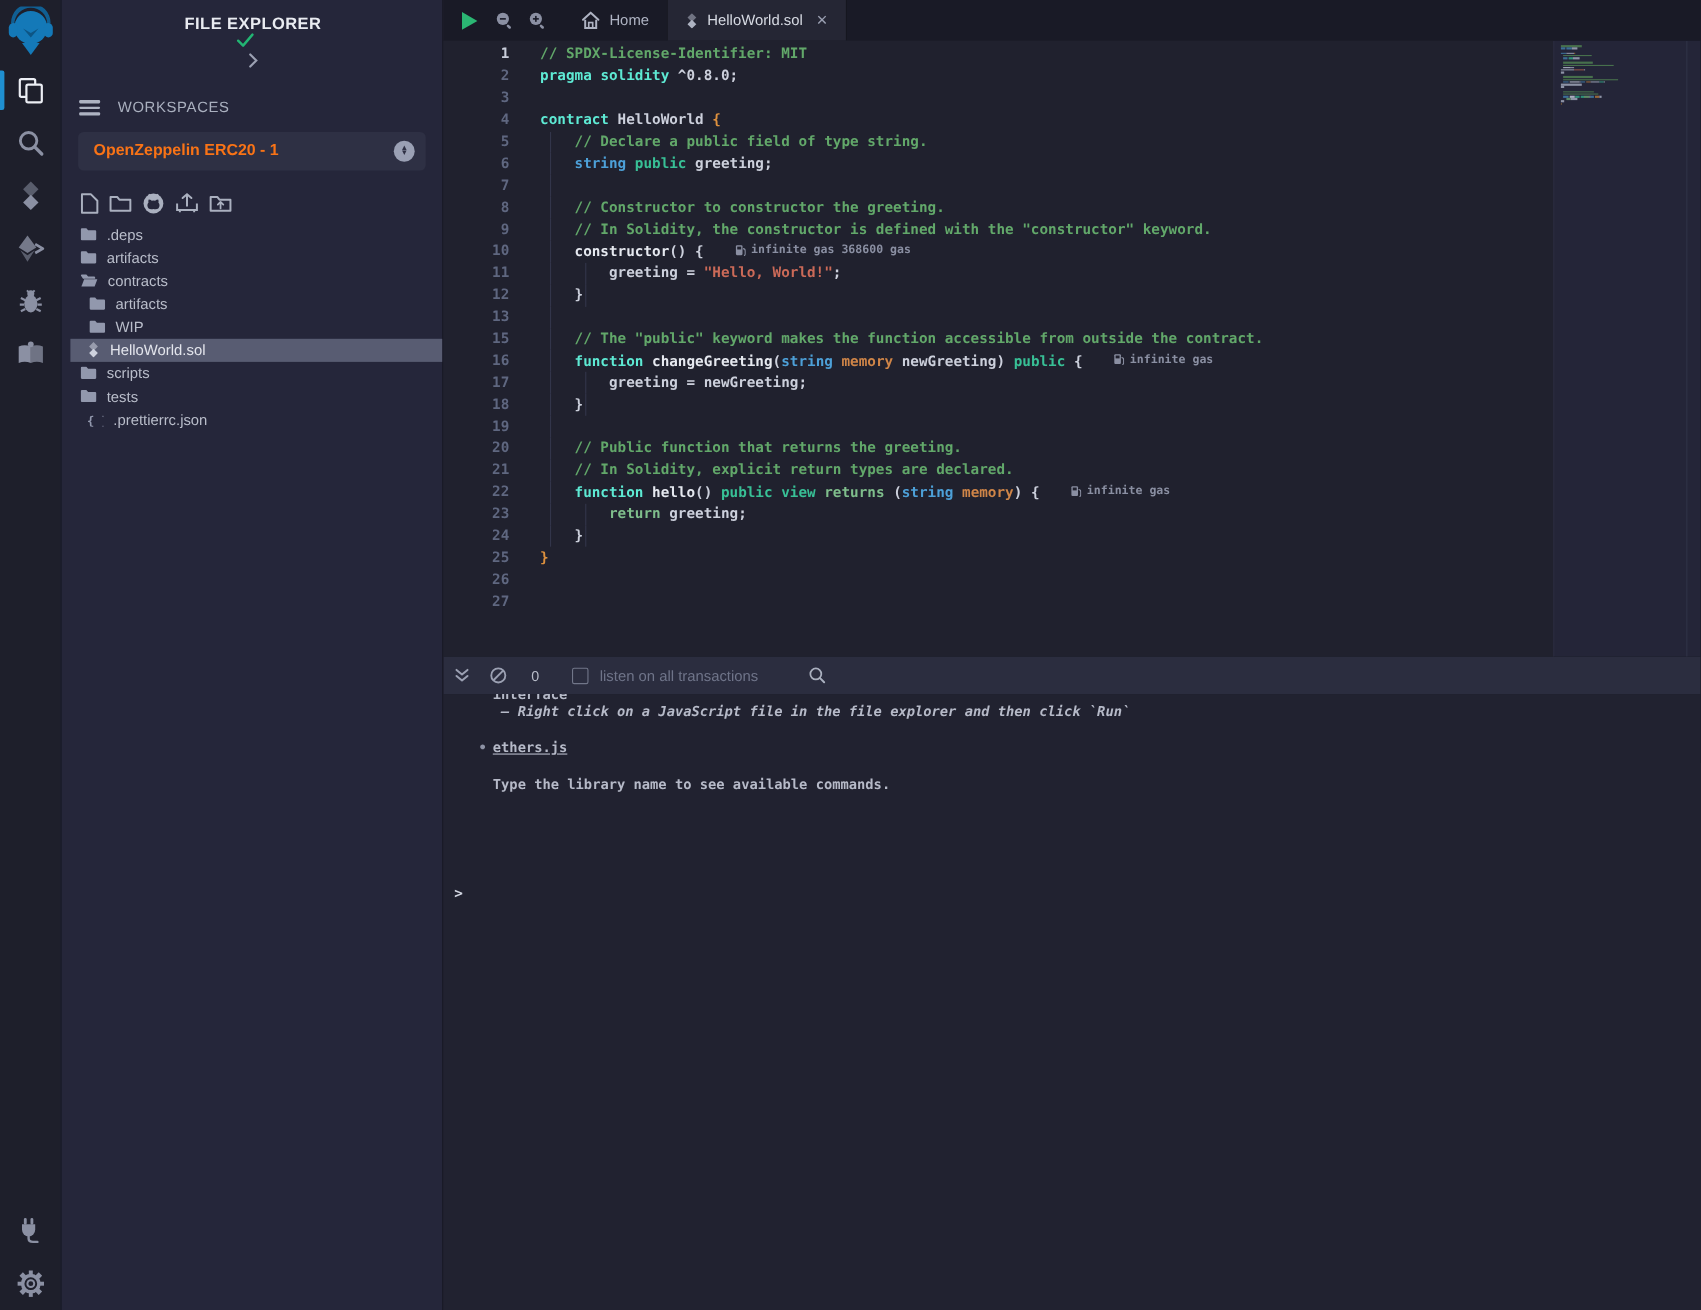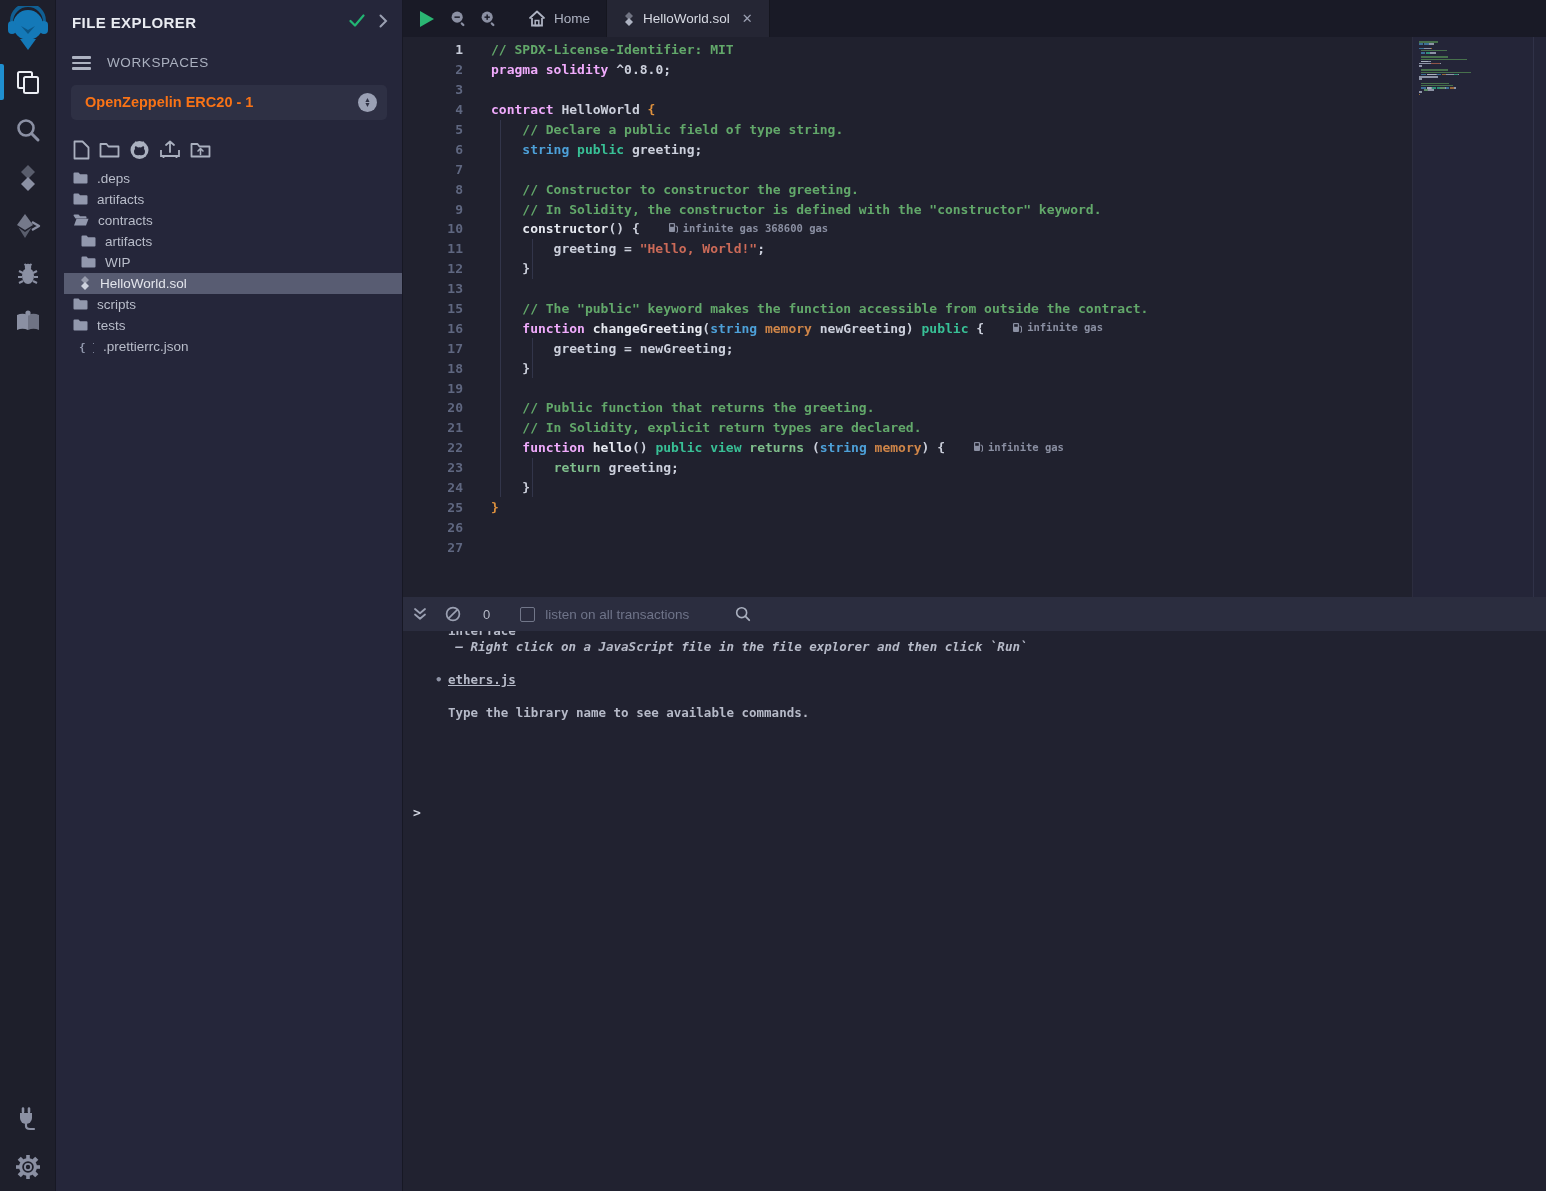--- a/index.html
+++ b/index.html
@@ -11,21 +11,21 @@
   .rail-top { display:flex; flex-direction:column; align-items:center; width:100%; }
   .rail-bottom { position:absolute; bottom:0; left:0; width:100%; display:flex; flex-direction:column; align-items:center; }
   .rail-item { width:55px; height:48px; display:flex; align-items:center; justify-content:center; position:relative; cursor:pointer; color:#8b90a3; }
   .rail-item.active { color:#eceef4; }
   .rail-item.active::before { content:""; position:absolute; left:0; top:6px; bottom:6px; width:4px; background:#1f8fd0; border-radius:0 2px 2px 0; }
   .rail-item svg { display:block; }
   .rail-logo { width:55px; height:58px; display:flex; align-items:center; justify-content:center; }
 
   
   .panel { width:348px; flex:0 0 348px; height:1191px; background:#25263a; border-left:1px solid #171824; border-right:1px solid #171824; position:relative; }
-  .panel-head { display:flex; align-items:center; padding:13px 14px 0 16px; }
+  .panel-head { display:flex; align-items:center; padding:13px 14px 0 16px;flex-direction:column; }
   .panel-title { color:#e9ebf1; font-size:15px; font-weight:700; letter-spacing:.4px; flex:1; }
   .head-check { color:#22b573; margin-right:14px; cursor:pointer; }
   .head-chevron { color:#9ba0b2; cursor:pointer; font-size:15px; }
   .ws-row { display:flex; align-items:center; margin:22px 16px 0 16px; }
   .hamburger { width:19px; cursor:pointer; margin-right:16px; }
   .hamburger i { display:block; height:2.5px; background:#aeb3c2; margin:3px 0; border-radius:1px; }
   .ws-label { color:#aab0bf; font-size:13.5px; letter-spacing:.6px; }
   .ws-select { margin:12px 15px 0 15px; height:35px; background:#2e3044; border-radius:5px; display:flex; align-items:center; padding:0 10px 0 14px; cursor:pointer; }
   .ws-name { color:#f97316; font-size:14.5px; font-weight:600; flex:1; }
   .ws-sort { width:19px; height:19px; border-radius:50%; background:#9aa0b4; color:#2e3044; display:flex; flex-direction:column; align-items:center; justify-content:center; font-size:7px; line-height:5px; cursor:pointer; }
@@ -56,21 +56,21 @@
   .code { position:absolute; top:3px; left:0; right:134px; bottom:0;
           font-family:"DejaVu Sans Mono", monospace; font-size:13px; font-weight:600; }
   .cl { height:19.9px; display:flex; align-items:center; white-space:pre; position:relative; }
   .ln { width:60px; text-align:right; color:#5f6780; flex:0 0 60px; font-weight:600; }
   .cl.cur .ln { color:#c9cedb; }
   .lc { padding-left:28px; position:relative; }
   .guide1 { position:absolute; left:97px; top:0; bottom:0; width:1px; background:#32354a; }
   .guide2 { position:absolute; left:129px; top:0; bottom:0; width:1px; background:#32354a; }
   .gas { margin-left:28px; display:inline-flex; align-items:center; gap:5px; color:#8a8fa2; font-size:10.5px; font-weight:600; }
   .gas svg { flex:0 0 auto; }
-  .t-cm{color:#62a86a} .t-kw{color:#f0abfc} .t-ty{color:#4da0d8}
+  .t-cm{color:#62a86a} .t-kw{color:#5eead4} .t-ty{color:#4da0d8}
   .t-md{color:#38c096} .t-kwg{color:#7fbe8c} .t-mem{color:#cf8548}
   .t-str{color:#cb6a58} .t-bo{color:#de913e} .t-p{color:#ccd0dc} .t-fn{color:#e6e9f0}
 
   .mm-panel { position:absolute; top:0; right:0; bottom:0; width:134px; background:#242538; border-left:1px solid rgba(255,255,255,.04); }
   .mm { position:absolute; top:4px; left:6px; width:100px; }
   .mm-line { height:1.6px; margin-bottom:.6px; display:flex; }
   .mm-line i { display:block; height:100%; }
   .scrolltrack { position:absolute; top:0; right:0; bottom:0; width:13px; border-left:1px solid #303248; }
 
   

